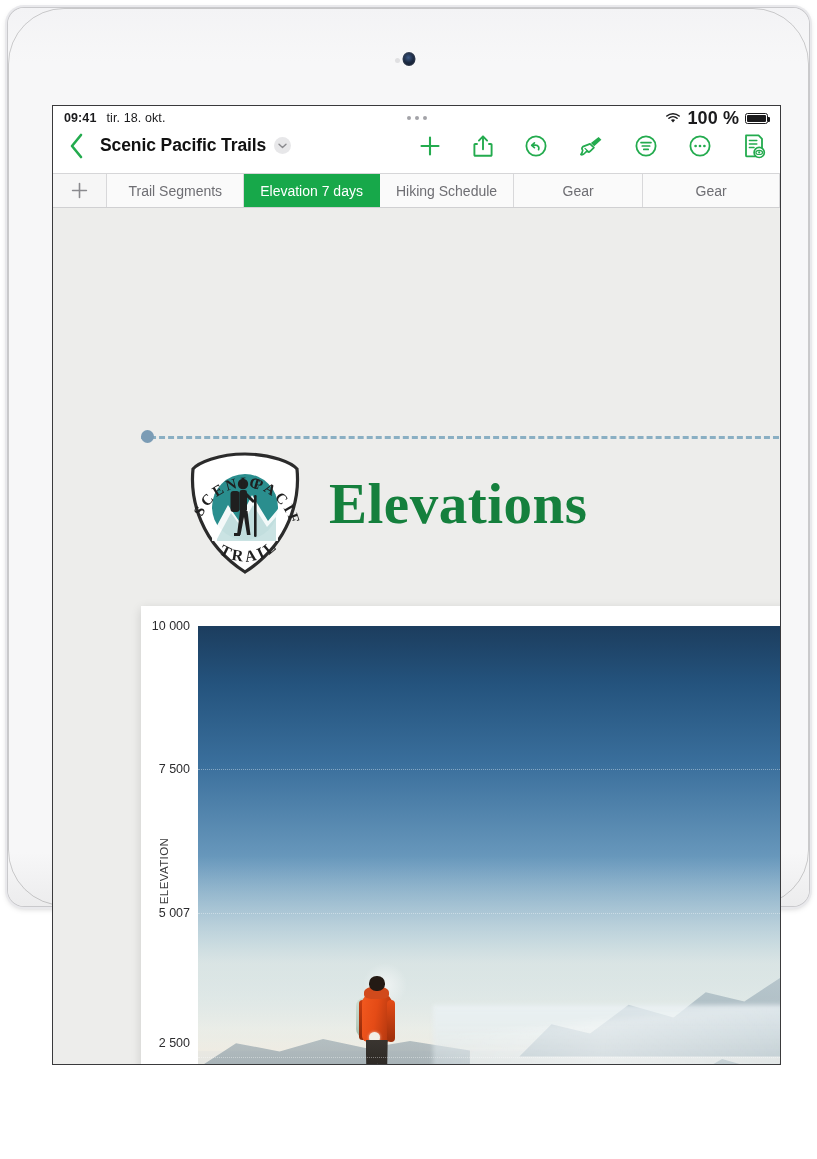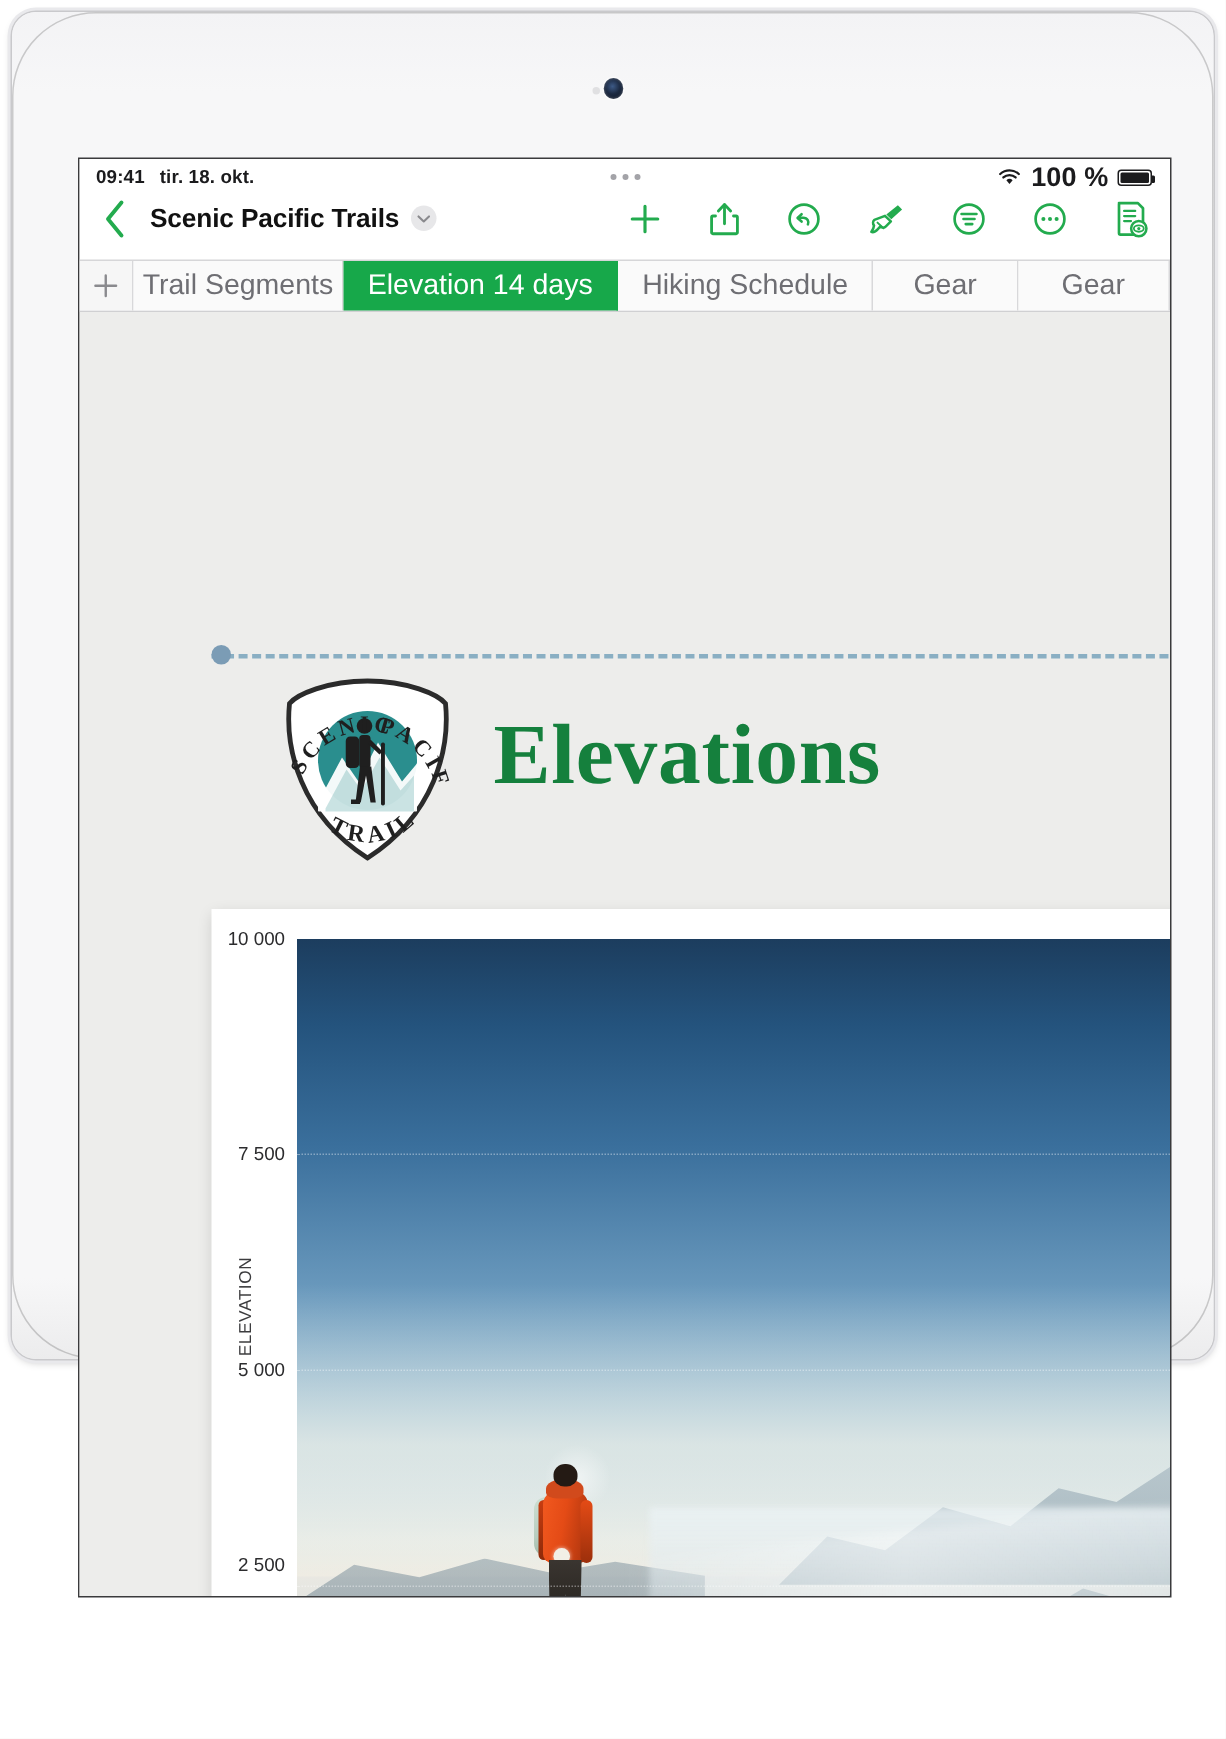--- a/index.html
+++ b/index.html
@@ -69,21 +69,21 @@
   
   .statusbar{
     height:24px; display:flex; align-items:center;
     padding: 0 12px 0 11px;
     font-size:12.5px; font-weight:bold; color:#1b1b1d;
     letter-spacing:.1px;
     background:#ffffff;
     position:relative;
   }
   .sb-time{ font-weight:bold; }
-  .sb-date{ margin-left:10px; font-weight:bold; }
+  .sb-date{ margin-left:10px; font-weight:normal; }
   .sb-dots{
     position:absolute; left:50%; top:50%; transform:translate(-50%,-50%);
     display:flex; gap:4px;
   }
   .sb-dots i{ width:4px;height:4px;border-radius:50%;background:#a3a3a8; display:block;}
   .sb-right{ margin-left:auto; display:flex; align-items:center; gap:6px;}
   .sb-batt-pct{ font-weight:bold; font-size:18px;}
   .batt{
     width:23px;height:11px;border:1.3px solid #1b1b1d;border-radius:2.5px;
     position:relative; padding:1px;
@@ -106,21 +106,21 @@
     margin-left:8px; width:17px;height:17px;border-radius:50%;
     background:#e7e7e9; display:inline-flex;align-items:center;justify-content:center;
   }
   .tb-right{ margin-left:auto; display:flex; align-items:center; gap:30px; }
   .tb-ico{ display:flex; align-items:center; justify-content:center; cursor:pointer; color:#23ab4e;}
 
   
   .tabbar{
     height:34px; display:flex; align-items:stretch;
     background:#f6f6f6; border-bottom:1px solid #d0d0d2;
-    font-size:19px;
+    font-size:14px;
   }
   .tab-add{
     width:56px; display:flex;align-items:center;justify-content:center;
     color:#8a8a8e; border-right:1px solid #d8d8da; background:#f6f6f6;
     cursor:pointer;
   }
   .tab{
     display:flex;align-items:center;justify-content:center;
     padding:0 16px; color:#6e6e73; background:#fafafa;
     border-right:1px solid #d8d8da; white-space:nowrap; cursor:pointer;
@@ -377,21 +377,21 @@
     <div class="tabbar">
       <div class="tab-add">
         <svg width="17" height="17" viewBox="0 0 17 17">
           <path d="M8.5 1.6 V15.4 M1.6 8.5 H15.4" stroke="#8a8a8e" stroke-width="1.6" stroke-linecap="round"></path>
         </svg>
       </div>
       <div class="tab w1">
         <span>Trail Segments</span>
       </div>
       <div class="tab active">
-        <span>Elevation 14 days</span>
+        <span>Elevation 7 days</span>
       </div>
       <div class="tab">
         <span>Hiking Schedule</span>
       </div>
       <div class="tab w2">
         <span>Gear</span>
       </div>
       <div class="tab w3">
         <span>Gear</span>
       </div>
@@ -442,21 +442,21 @@
 
       <div class="title-elev">Elevations</div>
 
       <div class="chart-card">
 
         <div class="y-label">ELEVATION</div>
 
         <div class="y-ticks">
           <div class="y-tick" style="top:20px">10 000</div>
           <div class="y-tick" style="top:163px">7 500</div>
-          <div class="y-tick" style="top:307px">5 000</div>
+          <div class="y-tick" style="top:307px">5 007</div>
           <div class="y-tick" style="top:437px">2 500</div>
         </div>
 
         <div class="plot">
 
           <div class="sky-haze"></div>
           <div class="ridge r3"></div>
           <div class="ridge r1"></div>
           <div class="ridge r2"></div>
           <div class="valley-mist"></div>

